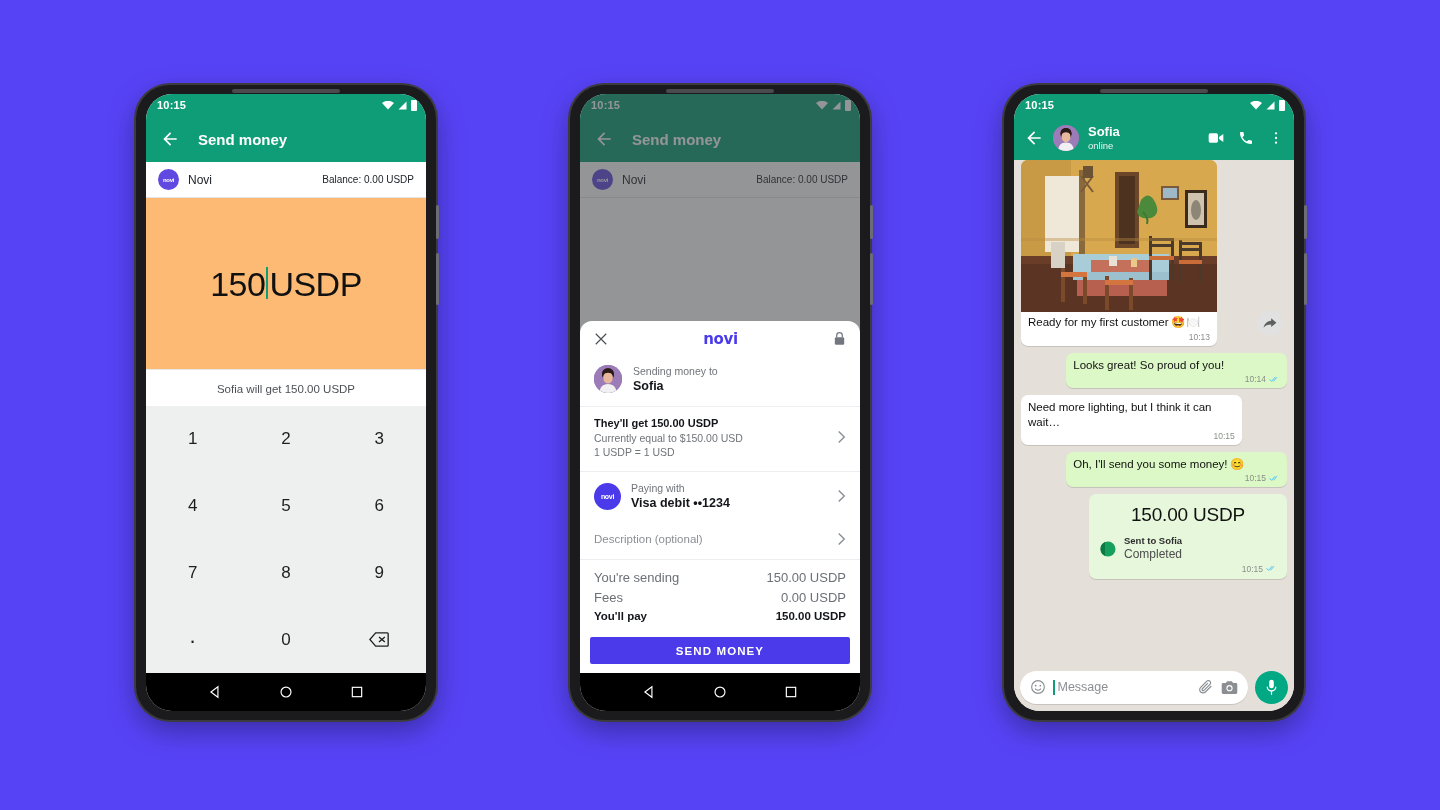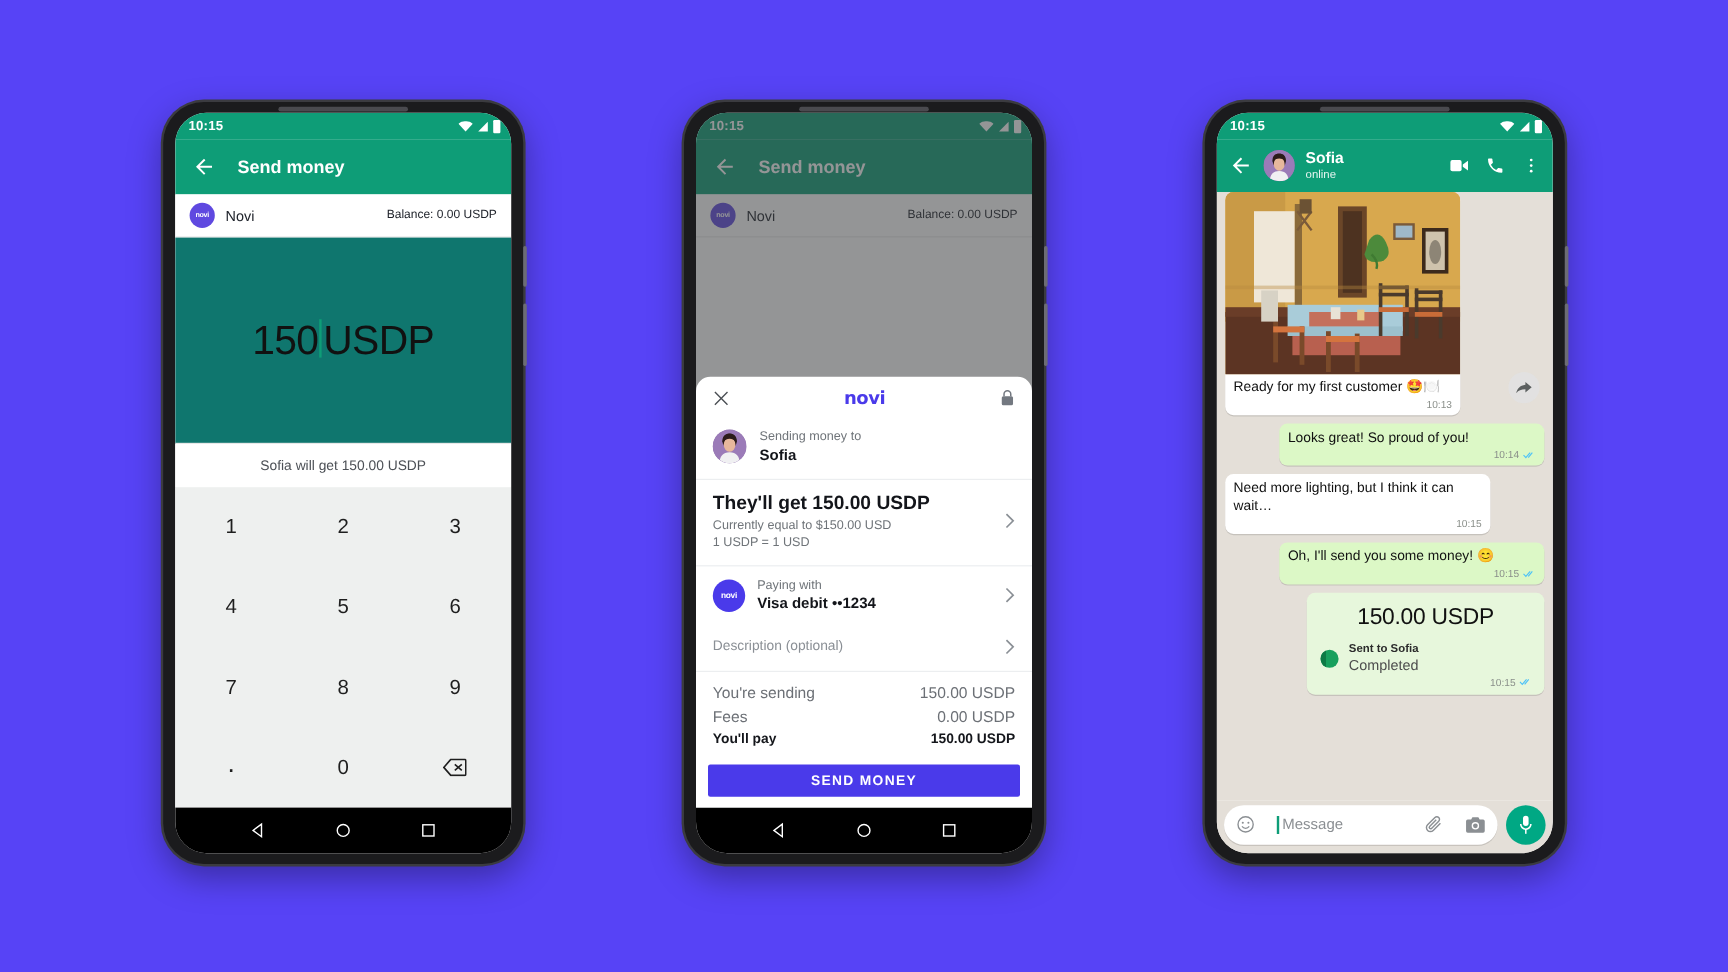--- a/index.html
+++ b/index.html
@@ -76,21 +76,21 @@
     width: 21px; height: 21px; border-radius: 50%;
     background: #5F49E0; color: #fff; font-size: 6px;
     display: flex; align-items: center; justify-content: center;
     font-weight: bold; letter-spacing: -.3px;
   }
   .novi-name { font-size: 12px; color: #20242c; }
   .novi-bal { font-size: 10px; color: #20242c; }
 
   .amount-area {
     height: 172px; display: flex; align-items: center; justify-content: center;
-    background: #0f766e; border-bottom: 1px solid #e8e8e8;
+    background: #fdba74; border-bottom: 1px solid #e8e8e8;
   }
   .amount-text {
     font-size: 34px; color: #111; letter-spacing: -.5px;
     display: flex; align-items: baseline;
   }
   .caret {
     display: inline-block; width: 2px; height: 32px;
     background: #0E9D77; margin: 0 1px;
     position: relative; top: 3px;
   }
@@ -246,21 +246,21 @@
   .pay-lines { flex: 1; }
   .pay-l1 { font-size: 9.5px; color: #2c2c2c; font-weight: bold; line-height: 1.3; }
   .pay-l2 { font-size: 12px; color: #4d4d4d; line-height: 1.3; }
 
   .composer {
     height: 44px; background: #E4DFD8;
     display: flex; align-items: center; gap: 7px; padding: 0 6px 4px;
   }
   .input-pill {
     flex: 1; height: 33px; background: #fff; border-radius: 18px;
-    display: flex; align-items: center; gap: 18px; padding: 0 10px;
+    display: flex; align-items: center; gap: 7px; padding: 0 10px;
     box-shadow: 0 1px .5px rgba(0,0,0,.12);
   }
   .ph-text { flex: 1; font-size: 12.5px; color: #8b8f93; display: flex; align-items: center; }
   .ph-caret { display:inline-block; width:1.5px; height:15px; background:#0E9D77; margin-right:3px; }
   .mic-btn {
     width: 33px; height: 33px; border-radius: 50%; background: #00A884;
     display: flex; align-items: center; justify-content: center; flex: 0 0 auto;
   }
 </style>
 </head>
@@ -418,21 +418,21 @@
           <span>
             <div class="lbl-sm">Sending money to</div>
             <div class="lbl-bold">Sofia</div>
           </span>
         </div>
 
         <div class="divider"></div>
 
         <div class="detail-row">
           <span class="col">
-            <div class="lbl-bold" style="font-size:16px;">They'll get 150.00 USDP</div>
+            <div class="lbl-bold" style="font-size:11px;">They'll get 150.00 USDP</div>
             <div class="lbl-sm">Currently equal to $150.00 USD</div>
             <div class="lbl-sm">1 USDP = 1 USD</div>
           </span>
           <svg class="chev" viewBox="0 0 12 20">
               <path fill="none" stroke="#8a8f95" stroke-width="2" d="M2 2l8 8-8 8"></path>
             </svg>
         </div>
 
         <div class="divider"></div>
 

